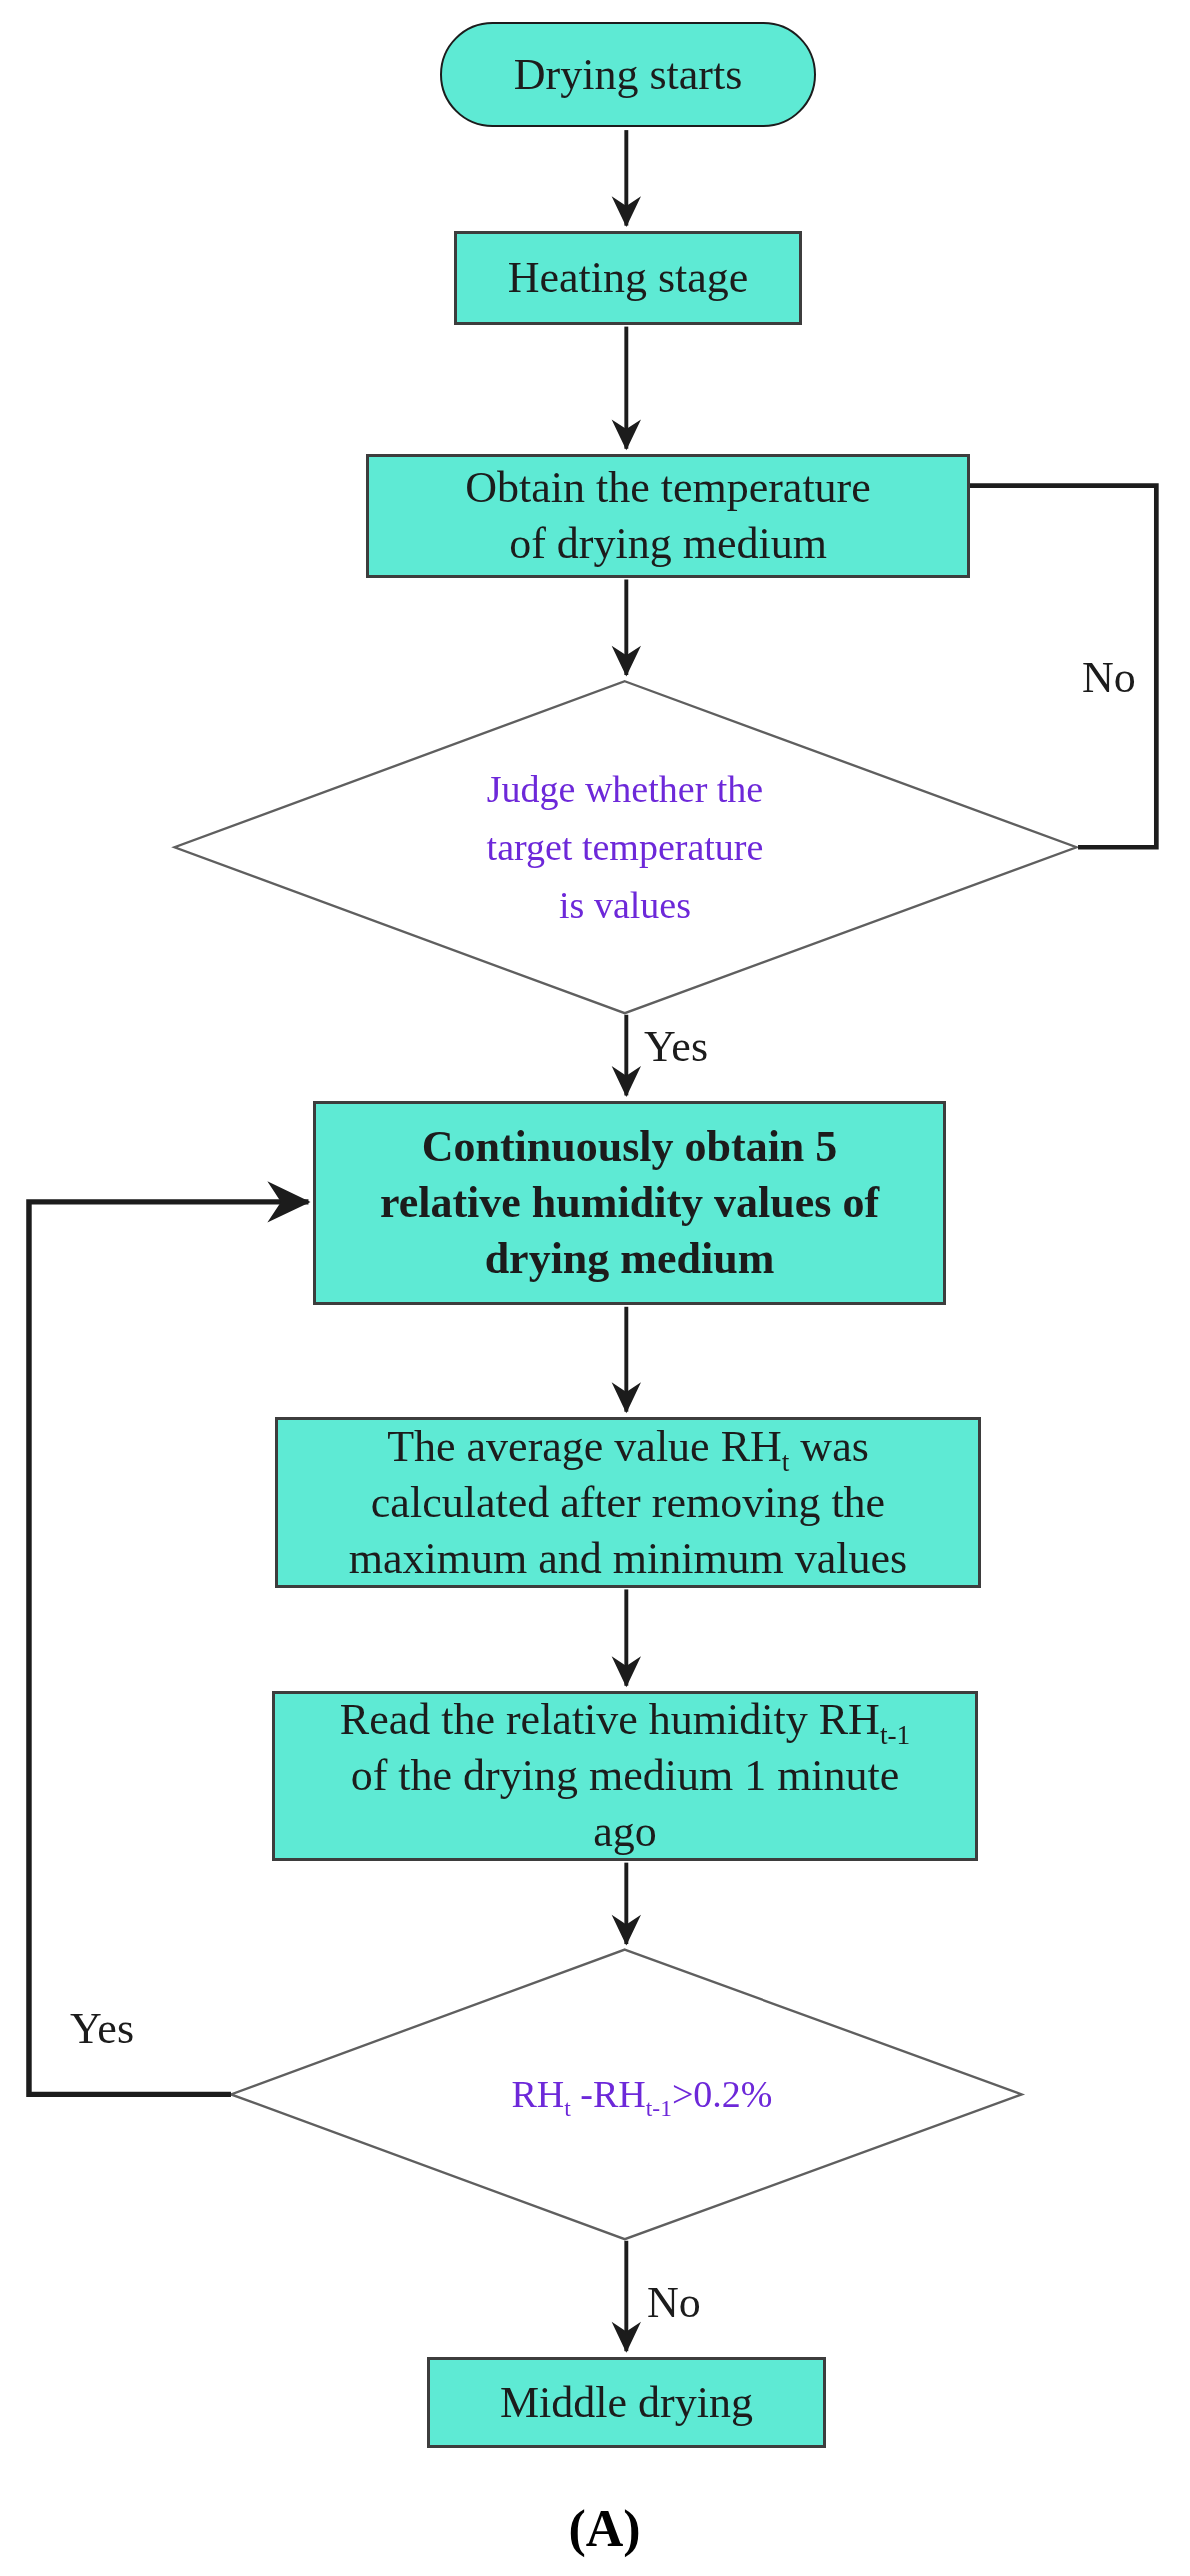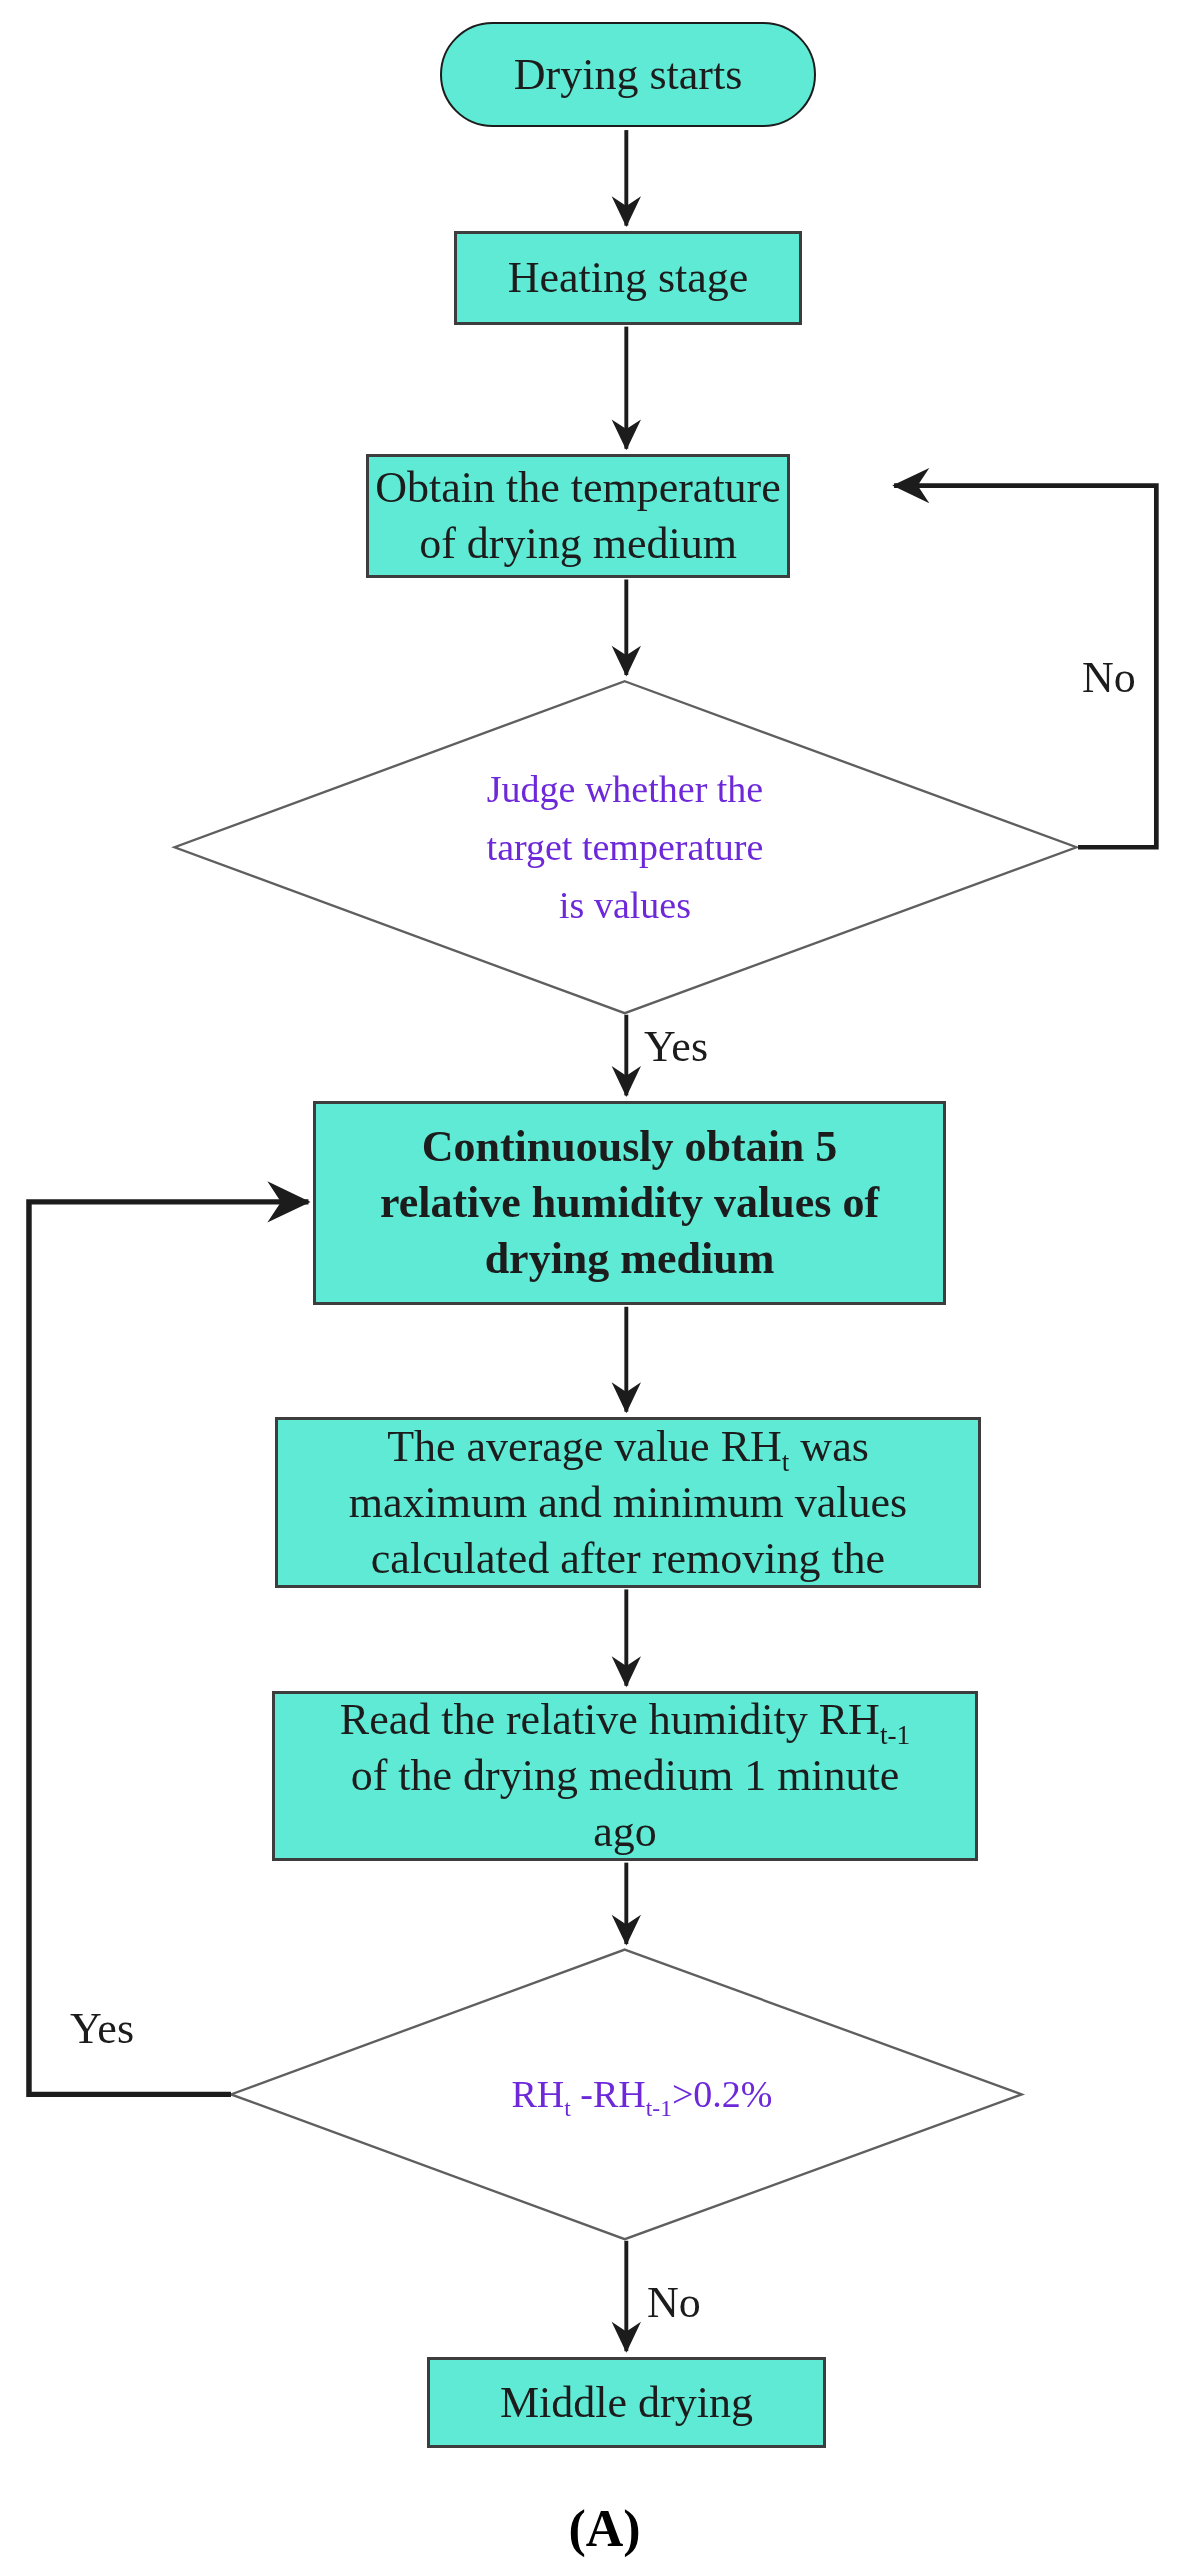--- a/index.html
+++ b/index.html
@@ -90,41 +90,41 @@
   </svg>
 
   <div class="node oval" style="left:440px; top:22px; width:376px; height:105px;">
     <div class="line">Drying starts</div>
   </div>
 
   <div class="node rect" style="left:454px; top:231px; width:348px; height:94px;">
     <div class="line">Heating stage</div>
   </div>
 
-  <div class="node rect" style="left:366px; top:454px; width:424px; height:124px;font-family:Liberation Serif, serif;">
+  <div class="node rect" style="left:366px; top:454px; width:604px; height:124px;font-family:Liberation Serif, serif;">
     <div class="line">Obtain the temperature</div>
     <div class="line">of drying medium</div>
   </div>
 
   <div class="dtext" style="left:351px; top:756px; width:548px; height:182px;">
     <div class="line">Judge whether the</div>
     <div class="line">target temperature</div>
     <div class="line">is values</div>
   </div>
 
   <div class="node rect" style="left:313px; top:1101px; width:633px; height:204px;font-weight:bold;">
     <div class="line">Continuously obtain 5</div>
     <div class="line">relative humidity values of</div>
     <div class="line">drying medium</div>
   </div>
 
   <div class="node rect" style="left:275px; top:1417px; width:706px; height:171px;">
     <div class="line"><span>The average value RH</span><sub>t</sub><span> was</span></div>
+    <div class="line"><span>calculated after removing the</span></div>
     <div class="line"><span>maximum and minimum values</span></div>
-    <div class="line"><span>calculated after removing the</span></div>
   </div>
 
   <div class="node rect" style="left:272px; top:1691px; width:706px; height:170px;text-align:center;">
     <div class="line"><span>Read the relative humidity RH</span><sub>t-1</sub></div>
     <div class="line"><span>of the drying medium 1 minute</span></div>
     <div class="line"><span>ago</span></div>
   </div>
 
   <div class="dtext" style="left:368px; top:2065px; width:548px; height:58px;">
     <div class="line"><span>RH</span><sub>t</sub><span> -RH</span><sub>t-1</sub><span>&gt;0.2%</span></div>

